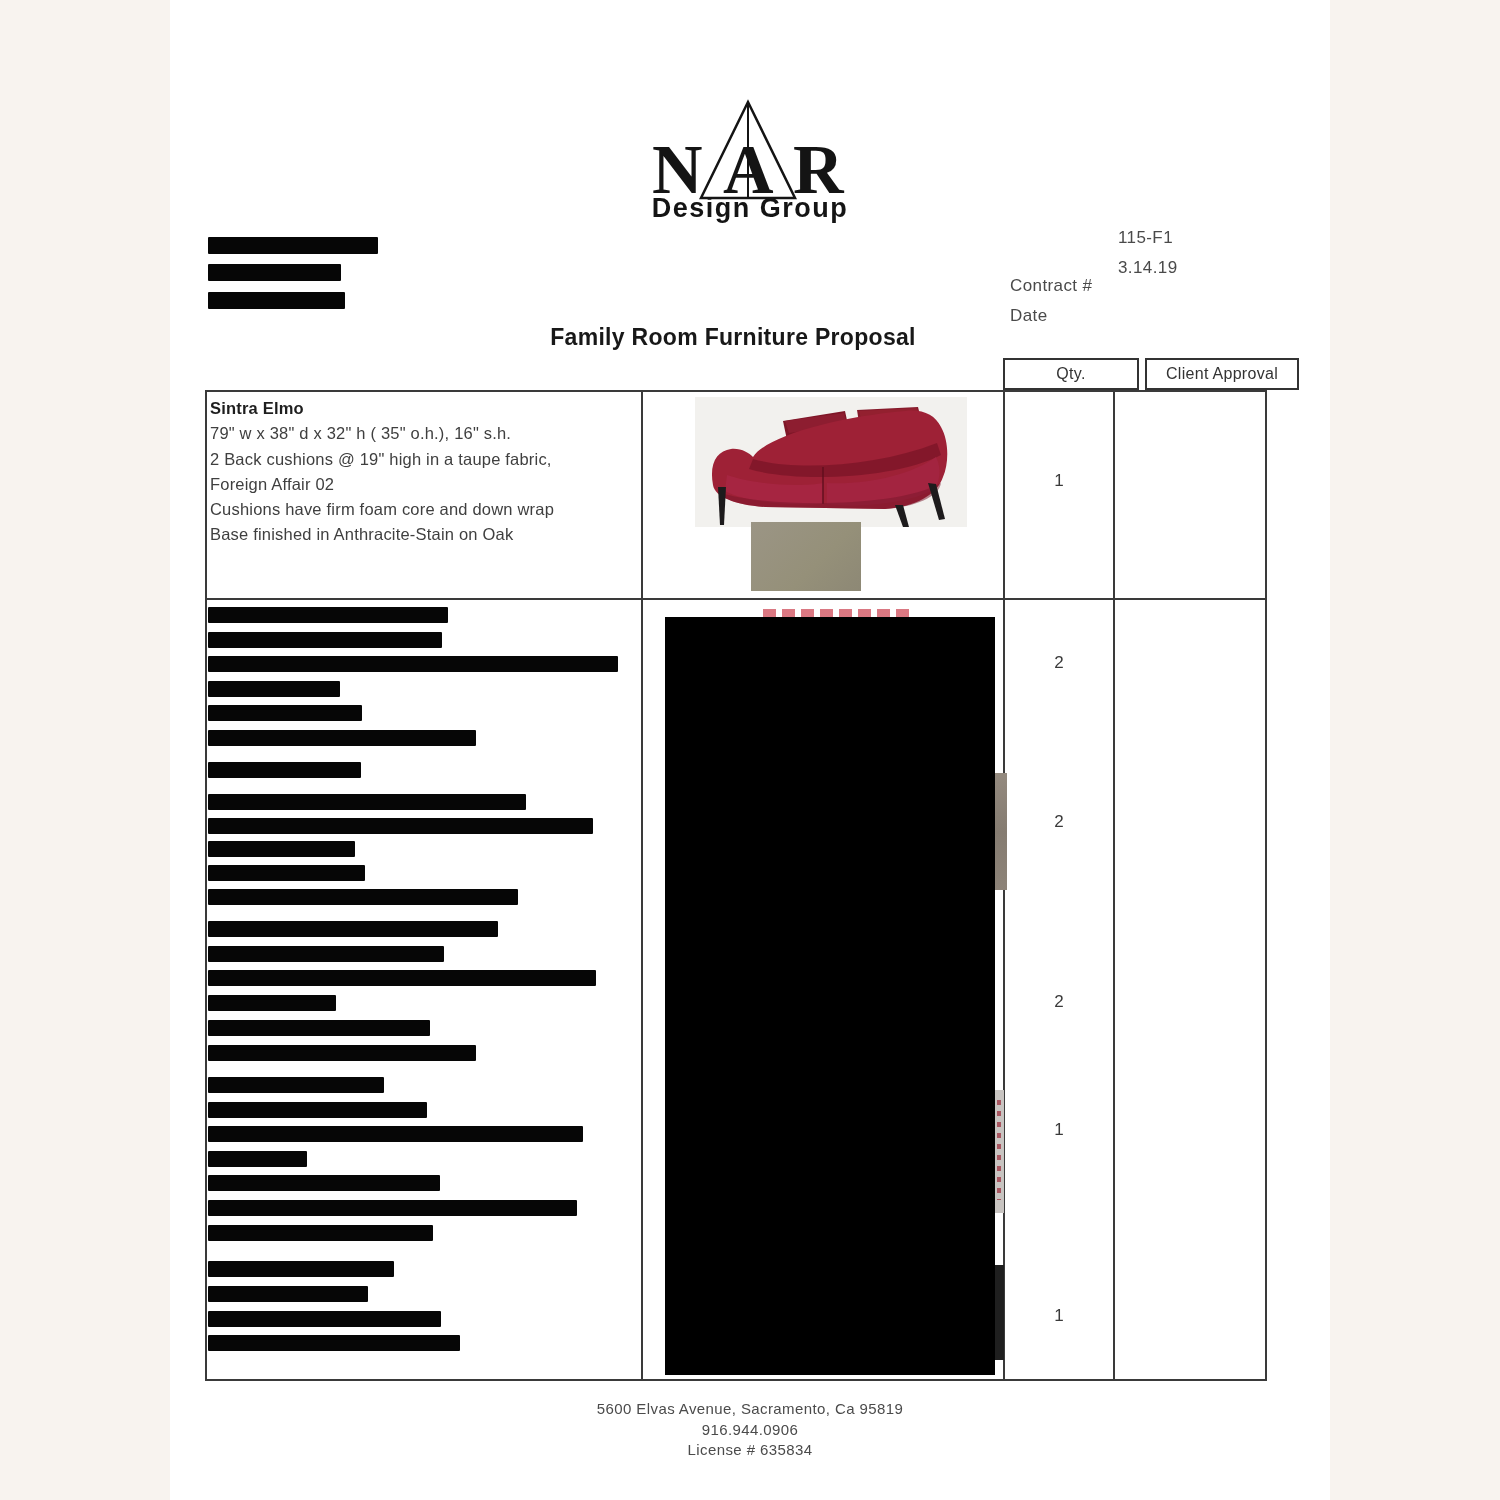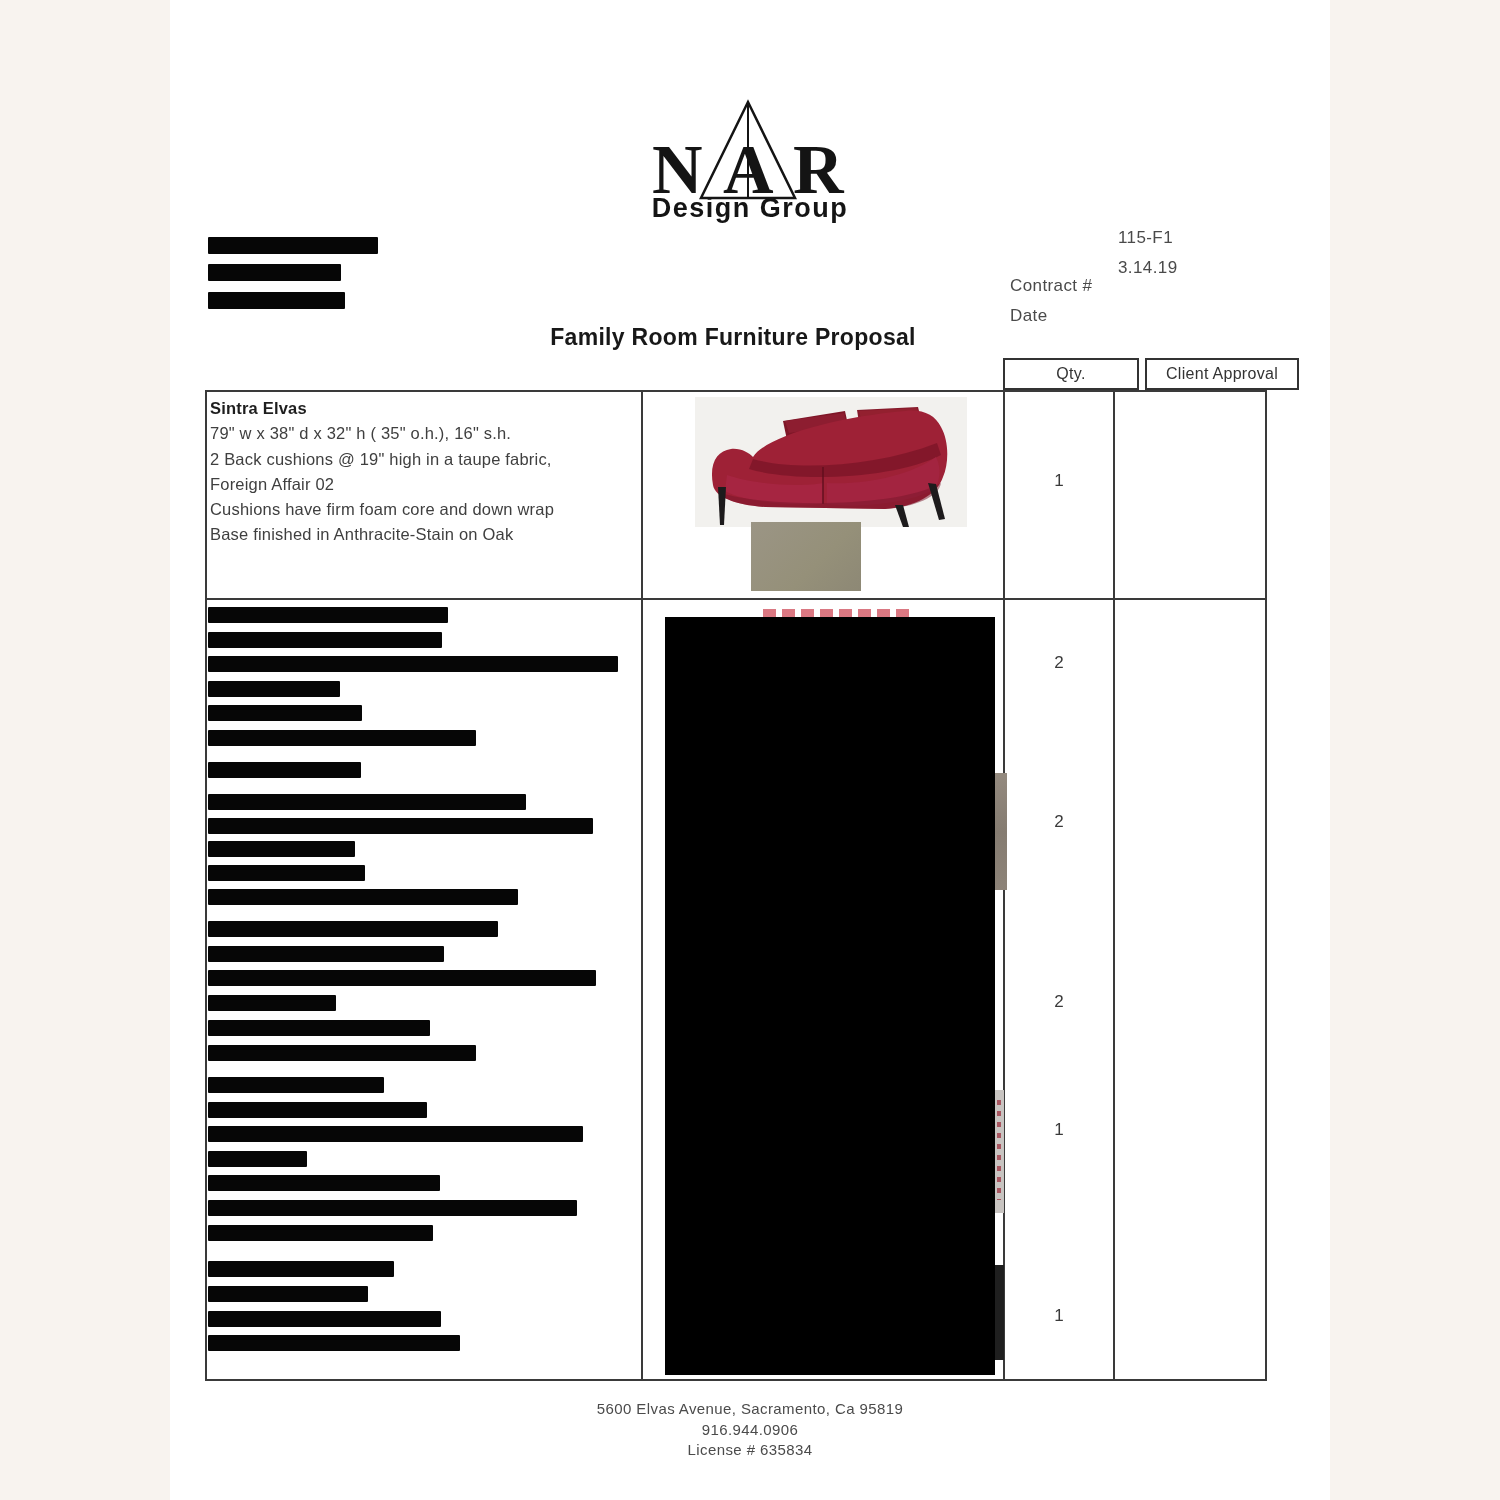--- a/index.html
+++ b/index.html
@@ -98,21 +98,21 @@
       <span>Client Approval</span>
     </div>
 
     <div class="tbl-outer"></div>
     <div class="vline" style="left:471px;"></div>
     <div class="vline" style="left:833px;"></div>
     <div class="vline" style="left:943px;"></div>
     <div class="hline" style="top:598px;"></div>
 
     <div class="desc-block">
-      <div class="desc-line desc-name">Sintra Elvas</div>
+      <div class="desc-line desc-name">Sintra Elmo</div>
       <div id="desc-lines">
           <div class="desc-line">79" w x 38" d x 32" h ( 35" o.h.), 16" s.h.</div>
           <div class="desc-line">2 Back cushions @ 19" high in a taupe fabric,</div>
           <div class="desc-line">Foreign Affair 02</div>
           <div class="desc-line">Cushions have firm foam core and down wrap</div>
           <div class="desc-line">Base finished in Anthracite-Stain on Oak</div>
         </div>
     </div>
 
     <div class="sofa-box">

